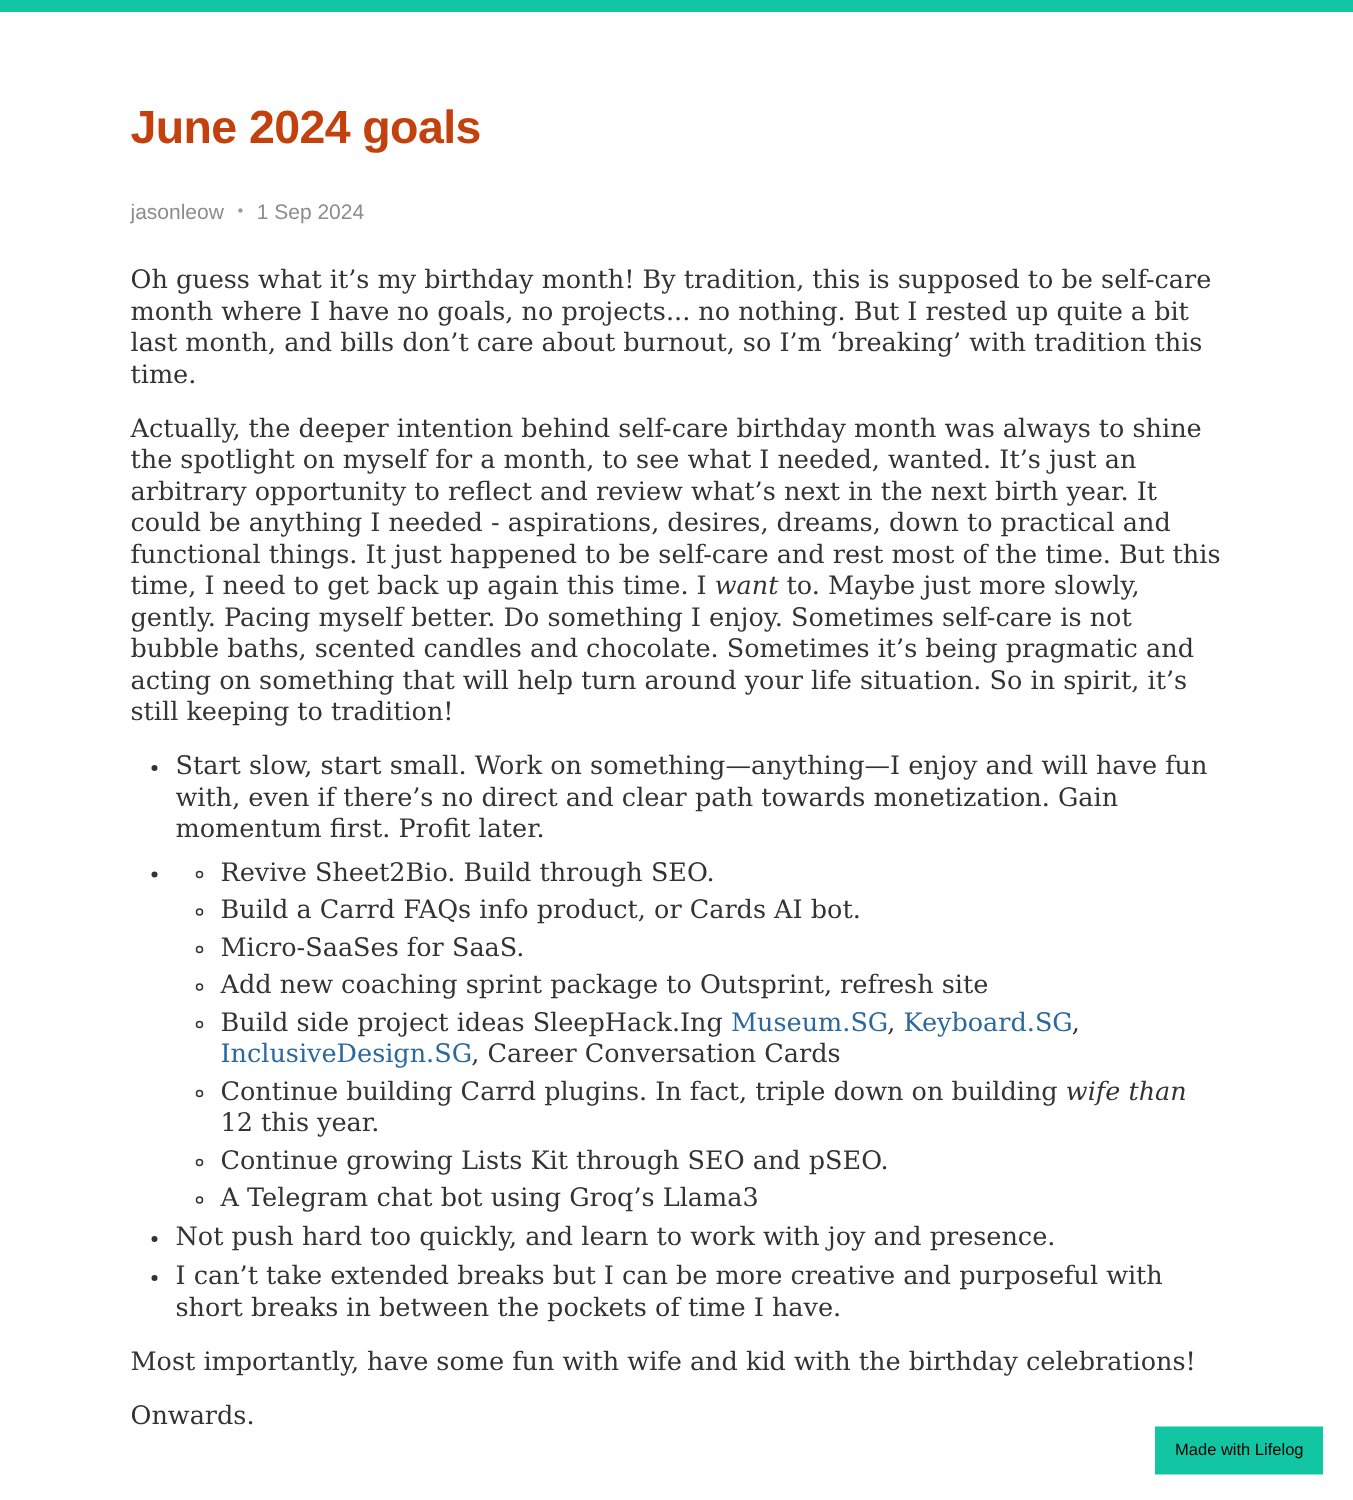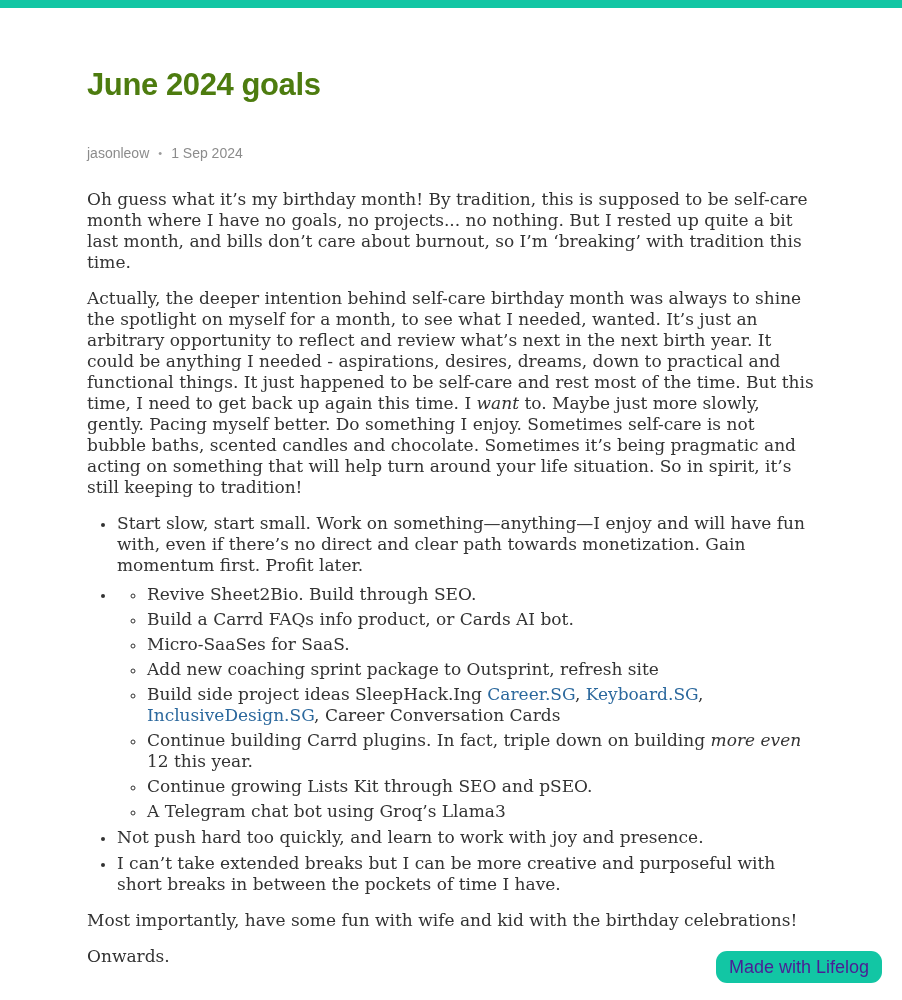--- a/index.html
+++ b/index.html
@@ -25,22 +25,22 @@
     width: 728px;
     margin: 0 auto;
     padding-top: 58px;
   }
   h1.post-title {
     font-family: "Liberation Sans", sans-serif;
     font-size: 31px;
     line-height: 37px;
     font-weight: 700;
     letter-spacing: -0.4px;
-    color: #4d7c0f;
-    margin: 0 0 42px 0;
+    color: #c2410c;
+    margin: 0 0 30px 0;
   }
   .byline {
     font-family: "Liberation Sans", sans-serif;
     font-size: 14px;
     line-height: 17px;
     color: #8c8c8c;
     display: flex;
     gap: 9px;
     margin: 0 0 27px 0;
   }
@@ -69,26 +69,26 @@
     color: var(--link);
     text-decoration: none;
   }
   em { font-style: italic; }
   .badge {
     position: absolute;
     right: 20px;
     bottom: 17px;
     display: inline-block;
     background: var(--accent);
-    color: #4c1d95;
+    color: #000000;
     font-family: "Liberation Sans", sans-serif;
-    font-size: 18px;
+    font-size: 11px;
     line-height: 14px;
     padding: 9px 13px;
-    border-radius: 11px;
+    border-radius: 0;
     text-decoration: none;
     cursor: pointer;
   }
 </style>
 </head>
 <body>
 
 <div class="top-bar"></div>
 
 <div class="page">
@@ -105,22 +105,22 @@
     <p>Actually, the deeper intention behind self-care birthday month was always to shine the spotlight on myself for a month, to see what I needed, wanted. It’s just an arbitrary opportunity to reflect and review what’s next in the next birth year. It could be anything I needed - aspirations, desires, dreams, down to practical and functional things. It just happened to be self-care and rest most of the time. But this time, I need to get back up again this time. I <em>want</em> to. Maybe just more slowly, gently. Pacing myself better. Do something I enjoy. Sometimes self-care is not bubble baths, scented candles and chocolate. Sometimes it’s being pragmatic and acting on something that will help turn around your life situation. So in spirit, it’s still keeping to tradition!</p>
 
     <ul class="l1">
       <li>Start slow, start small. Work on something—anything—I enjoy and will have fun with, even if there’s no direct and clear path towards monetization. Gain momentum first. Profit later.</li>
       <li>
         <ul class="l2">
           <li>Revive Sheet2Bio. Build through SEO.</li>
           <li>Build a Carrd FAQs info product, or Cards AI bot.</li>
           <li>Micro-SaaSes for SaaS.</li>
           <li>Add new coaching sprint package to Outsprint, refresh site</li>
-          <li>Build side project ideas SleepHack.Ing <a class="inline-link" href="#">Career.SG</a>, <a class="inline-link" href="#">Keyboard.SG</a>, <a class="inline-link" href="#">InclusiveDesign.SG</a>, Career Conversation Cards</li>
-          <li>Continue building Carrd plugins. In fact, triple down on building <em>more even</em> 12 this year.</li>
+          <li>Build side project ideas SleepHack.Ing <a class="inline-link" href="#">Museum.SG</a>, <a class="inline-link" href="#">Keyboard.SG</a>, <a class="inline-link" href="#">InclusiveDesign.SG</a>, Career Conversation Cards</li>
+          <li>Continue building Carrd plugins. In fact, triple down on building <em>wife than</em> 12 this year.</li>
           <li>Continue growing Lists Kit through SEO and pSEO.</li>
           <li>A Telegram chat bot using Groq’s Llama3</li>
         </ul>
       </li>
       <li>Not push hard too quickly, and learn to work with joy and presence.</li>
       <li>I can’t take extended breaks but I can be more creative and purposeful with short breaks in between the pockets of time I have.</li>
     </ul>
 
     <p>Most importantly, have some fun with wife and kid with the birthday celebrations!</p>
     <p>Onwards.</p>

